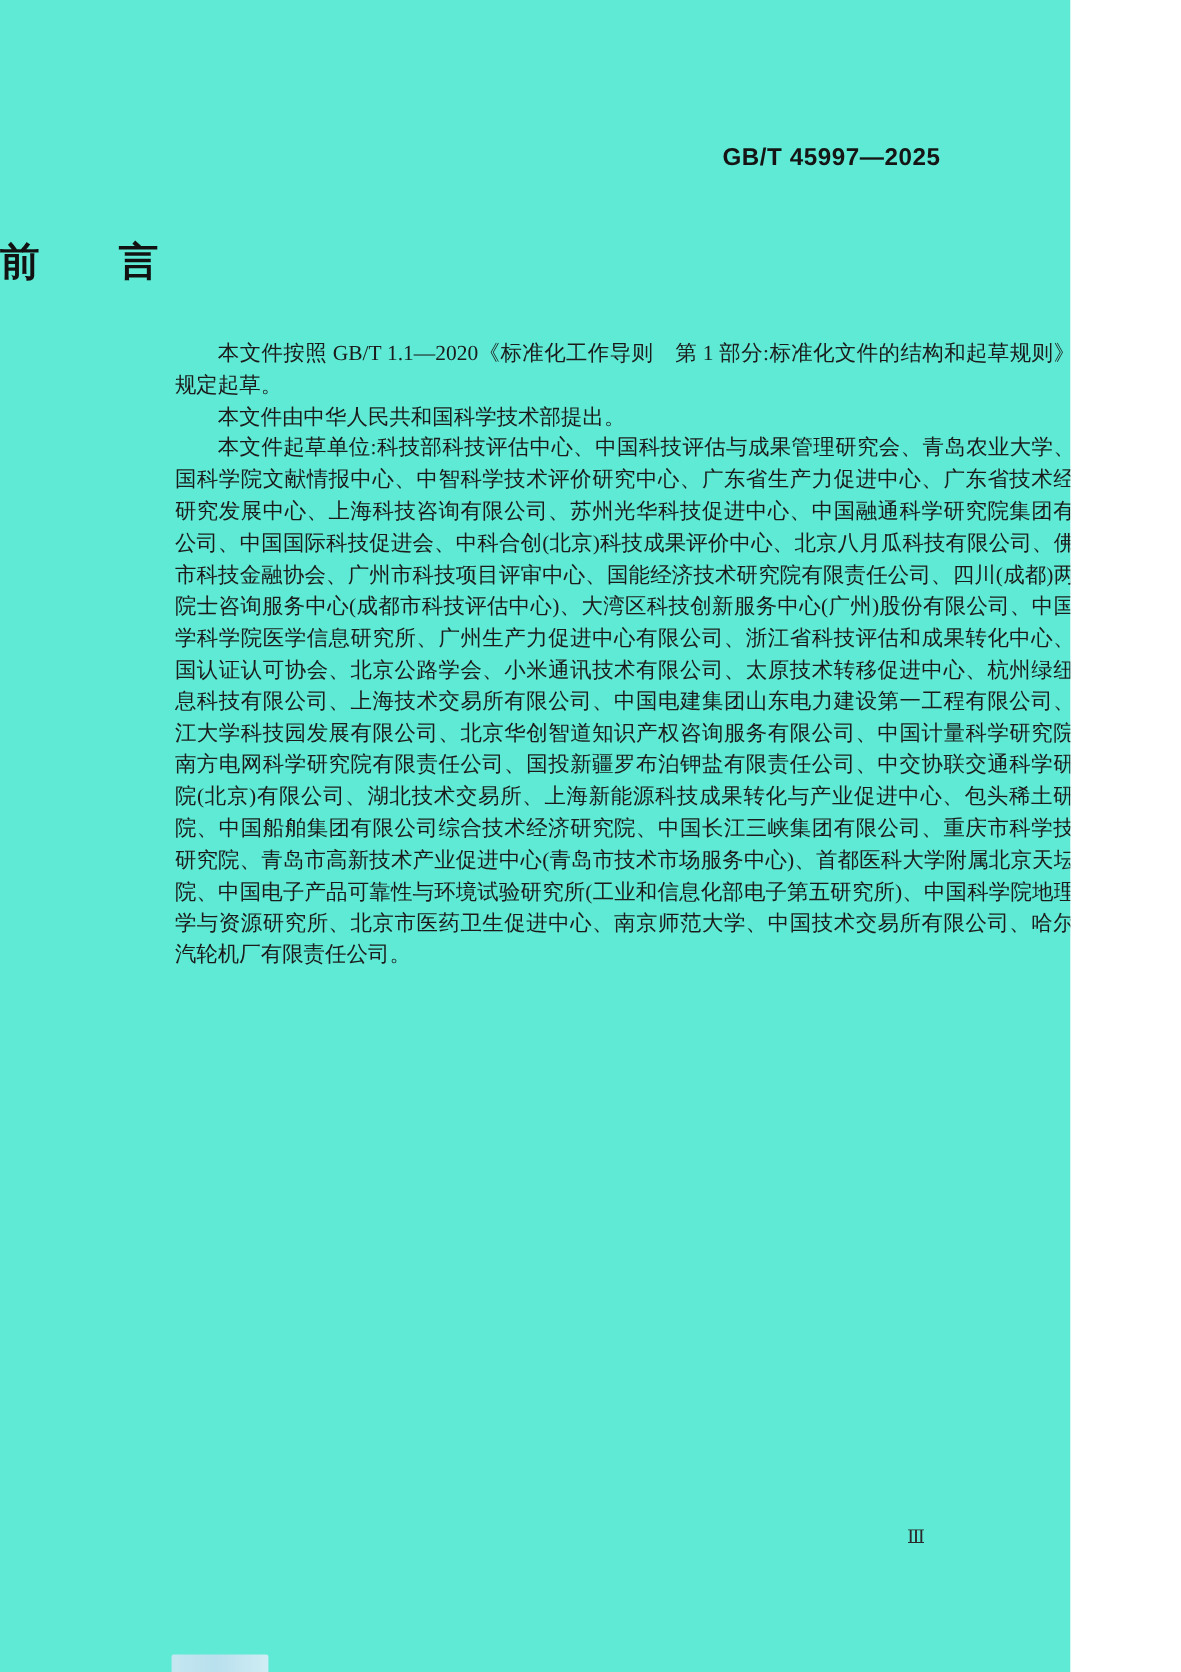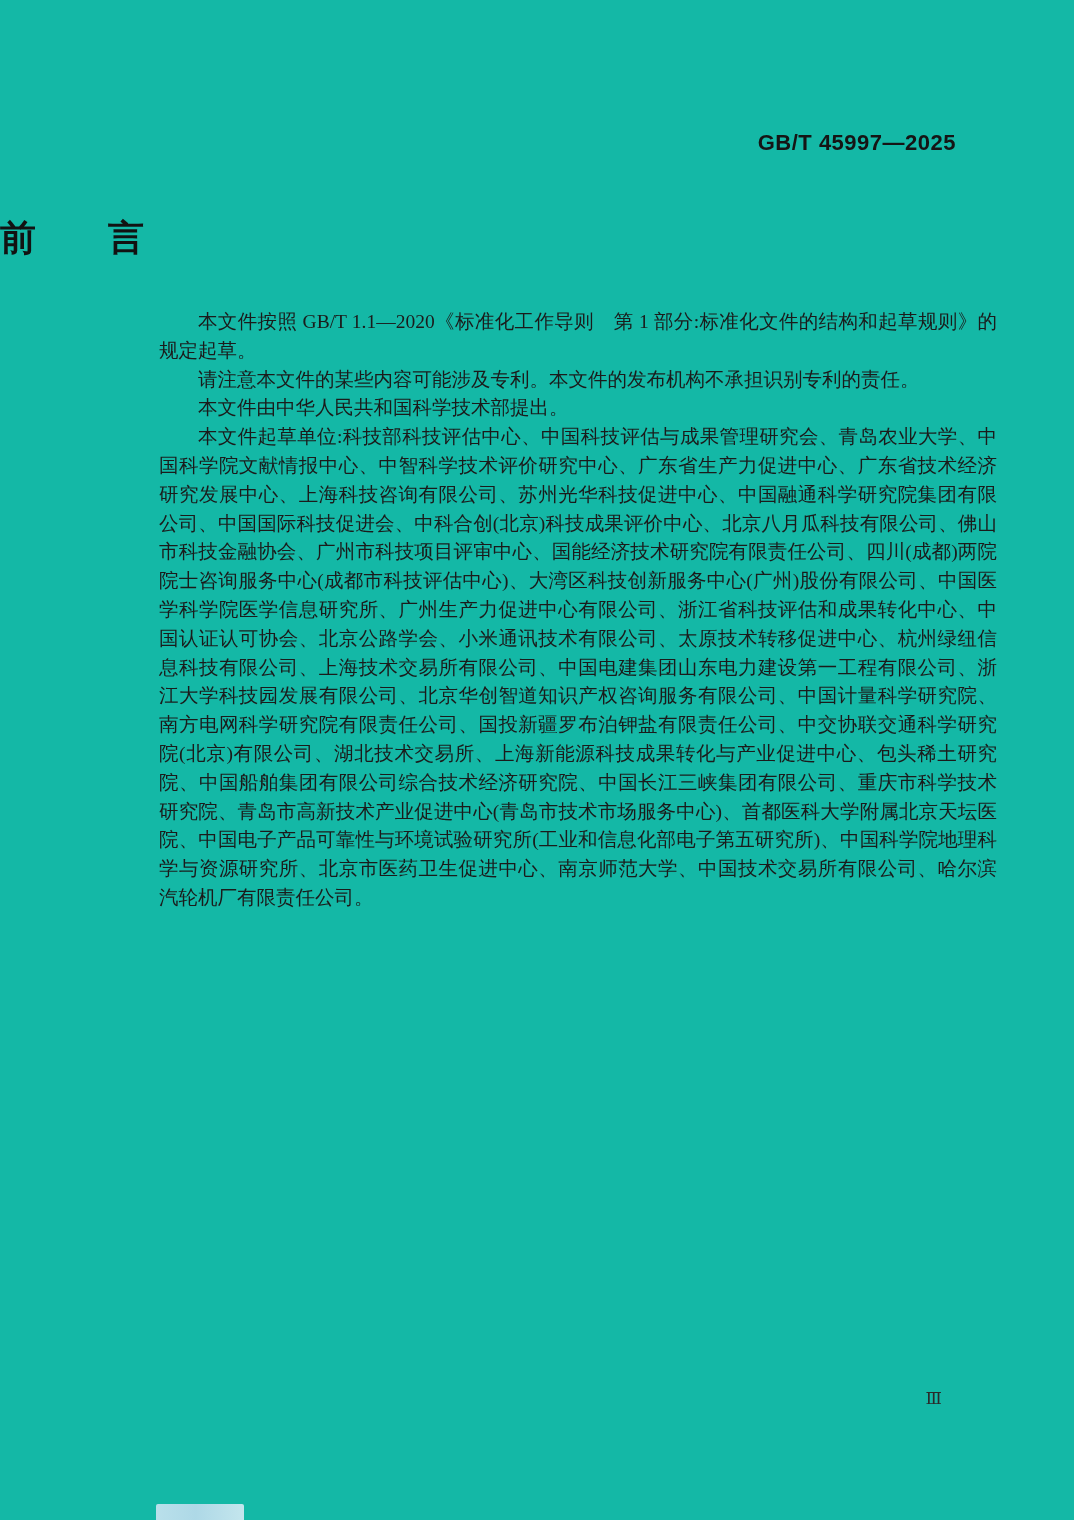--- a/index.html
+++ b/index.html
@@ -1,20 +1,20 @@
 <!DOCTYPE html>
 <html><head>
 <meta charset="utf-8">
 <style>
   html, body { margin: 0; padding: 0; }
   .page {
     position: relative;
-    width: 1074px;
+    width: 973px;
     height: 1520px;
-    background: #14b8a6;
+    background: #5eead4;
     font-family: "Liberation Serif", "DejaVu Serif", serif;
     color: #1b1b1b;
     overflow: hidden;
   }
   .doc-number {
     position: absolute;
     top: 130px;
     right: 118px;
     font-family: "Liberation Sans", "DejaVu Sans", sans-serif;
     font-weight: bold;
@@ -73,21 +73,20 @@
 <body>
 
 <div class="page">
 
   <div class="doc-number">GB/T 45997—2025</div>
 
   <h1 class="fore-title">前　　言</h1>
 
   <div class="body-block">
     <p>本文件按照 GB/T 1.1—2020《标准化工作导则　第 1 部分:标准化文件的结构和起草规则》的规定起草。</p>
-    <p>请注意本文件的某些内容可能涉及专利。本文件的发布机构不承担识别专利的责任。</p>
     <p>本文件由中华人民共和国科学技术部提出。</p>
     <p>本文件起草单位:科技部科技评估中心、中国科技评估与成果管理研究会、青岛农业大学、中国科学院文献情报中心、中智科学技术评价研究中心、广东省生产力促进中心、广东省技术经济研究发展中心、上海科技咨询有限公司、苏州光华科技促进中心、中国融通科学研究院集团有限公司、中国国际科技促进会、中科合创(北京)科技成果评价中心、北京八月瓜科技有限公司、佛山市科技金融协会、广州市科技项目评审中心、国能经济技术研究院有限责任公司、四川(成都)两院院士咨询服务中心(成都市科技评估中心)、大湾区科技创新服务中心(广州)股份有限公司、中国医学科学院医学信息研究所、广州生产力促进中心有限公司、浙江省科技评估和成果转化中心、中国认证认可协会、北京公路学会、小米通讯技术有限公司、太原技术转移促进中心、杭州绿纽信息科技有限公司、上海技术交易所有限公司、中国电建集团山东电力建设第一工程有限公司、浙江大学科技园发展有限公司、北京华创智道知识产权咨询服务有限公司、中国计量科学研究院、南方电网科学研究院有限责任公司、国投新疆罗布泊钾盐有限责任公司、中交协联交通科学研究院(北京)有限公司、湖北技术交易所、上海新能源科技成果转化与产业促进中心、包头稀土研究院、中国船舶集团有限公司综合技术经济研究院、中国长江三峡集团有限公司、重庆市科学技术研究院、青岛市高新技术产业促进中心(青岛市技术市场服务中心)、首都医科大学附属北京天坛医院、中国电子产品可靠性与环境试验研究所(工业和信息化部电子第五研究所)、中国科学院地理科学与资源研究所、北京市医药卫生促进中心、南京师范大学、中国技术交易所有限公司、哈尔滨汽轮机厂有限责任公司。</p>
   </div>
 
   <div class="page-number">Ⅲ</div>
 
   <div class="watermark-fragment"></div>
 
 </div>
 

